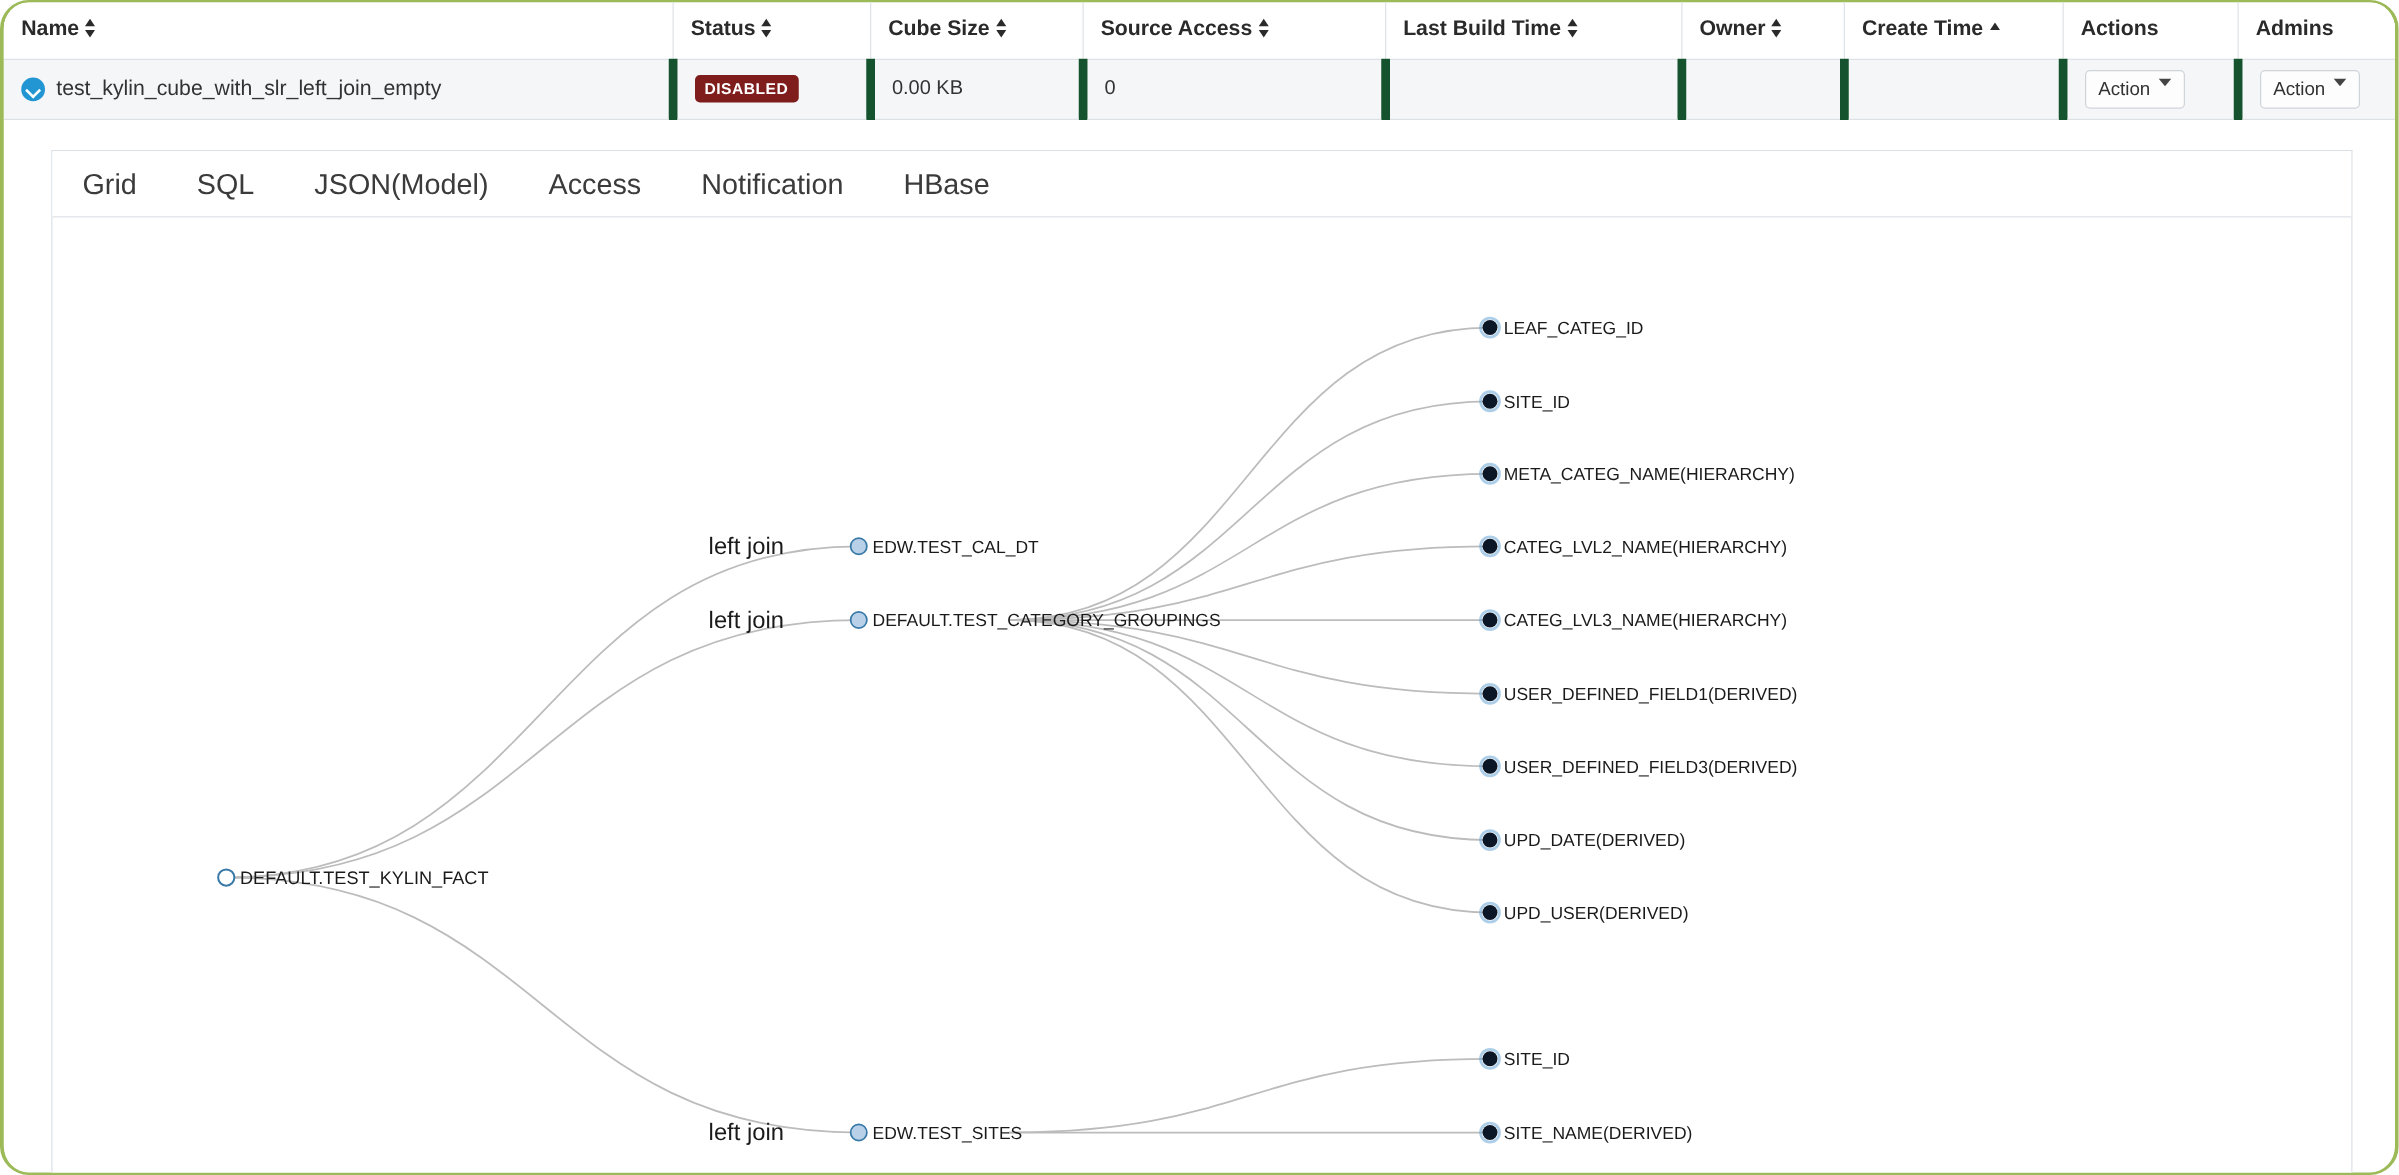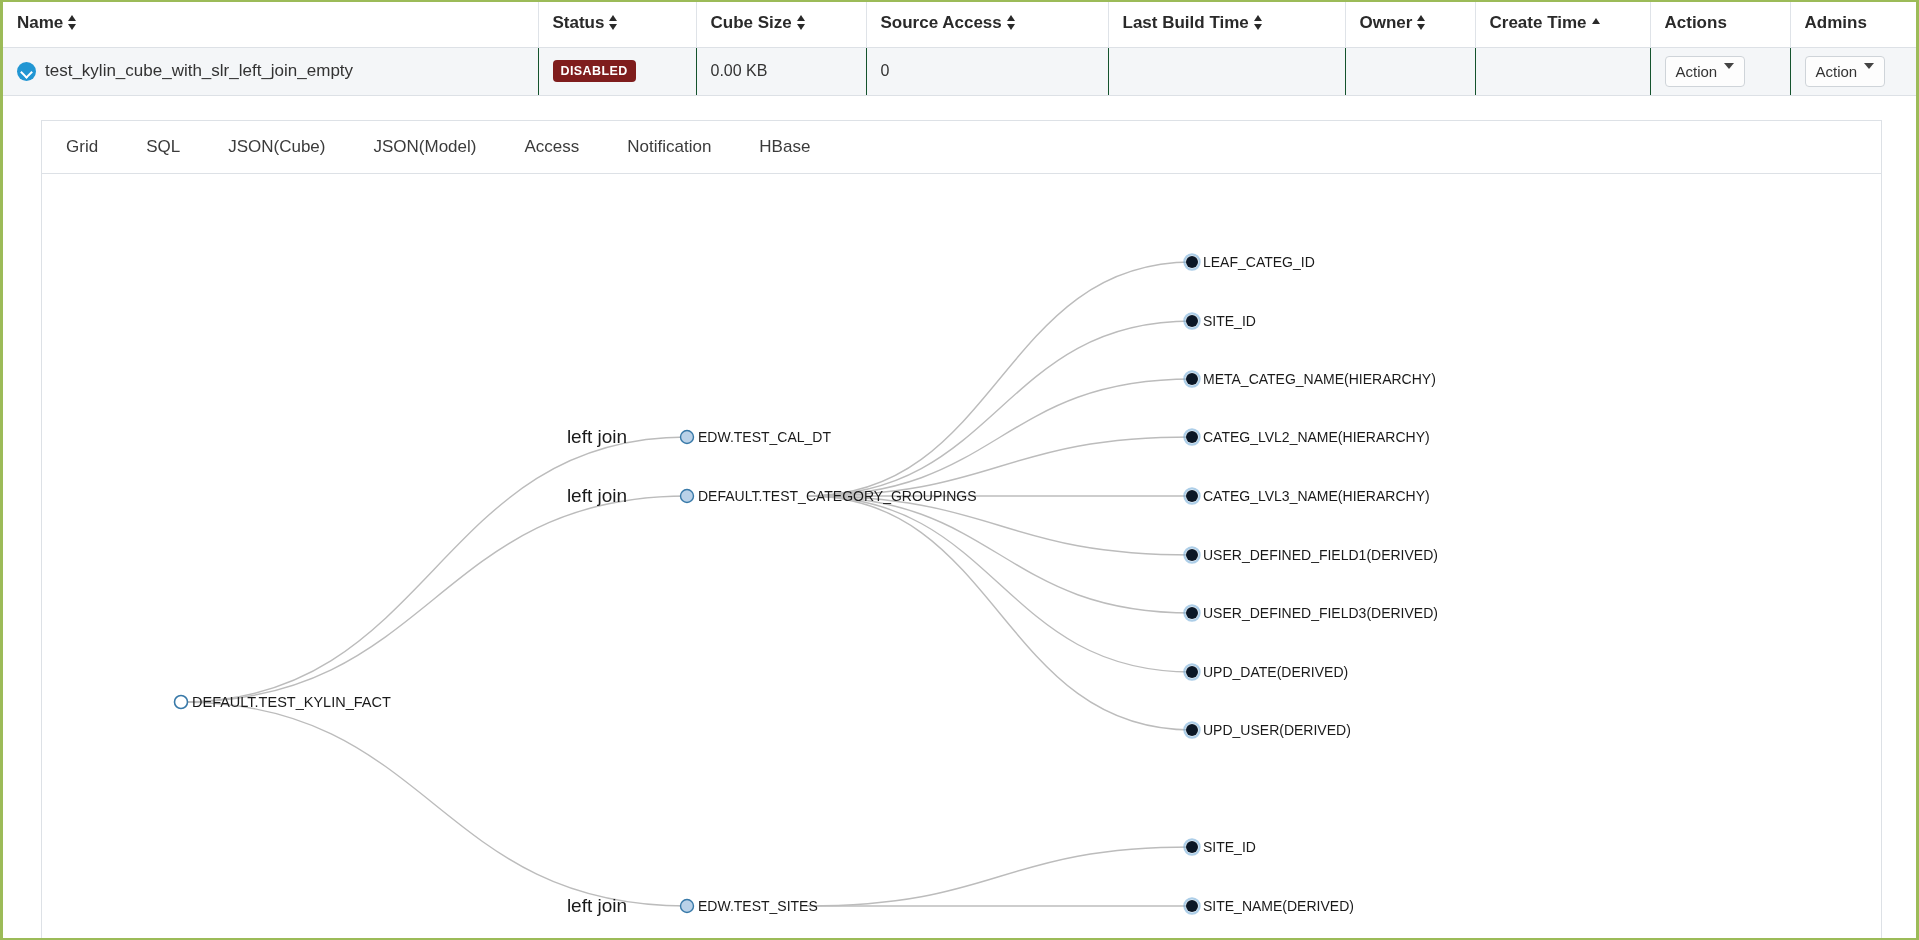--- a/index.html
+++ b/index.html
@@ -13,20 +13,21 @@
   #page {
     position: relative;
     width: 1919px;
     height: 940px;
     background: #fff;
     border-left: 3px solid #9cbb58;
     border-right: 3px solid #9cbb58;
     border-top: 2px solid #9cbb58;
     border-bottom: 2px solid #9cbb58;
     overflow: hidden;
+    border-radius: 23px;
   }
 
   
   table.cube-table {
     width: 1913px;
     border-collapse: collapse;
     table-layout: fixed;
     background: #fff;
   }
   table.cube-table th {
@@ -40,21 +41,21 @@
     background: #ffffff;
     white-space: nowrap;
     vertical-align: middle;
     height: 45px;
   }
   table.cube-table th:last-child { border-right: none; }
   table.cube-table td {
     font-size: 16px;
     color: #333;
     padding: 8px 14px;
-    border-right: 1px solid #14532d;
+    border-right: 7px solid #14532d;
     border-bottom: 1px solid #dde1e6;
     background: #f4f6f8;
     height: 48px;
     vertical-align: middle;
     white-space: nowrap;
     overflow: hidden;
   }
   table.cube-table td:last-child { border-right: none; }
 
   .sort-ico {
@@ -144,21 +145,21 @@
     height: 53px;
     border-bottom: 1px solid #dde1e6;
     padding-left: 0;
     background: #fff;
   }
   .tab {
     position: relative;
     padding: 0 24px;
     height: 52px;
     line-height: 52px;
-    font-size: 17px;
+    font-size: 23px;
     color: #3b3b3b;
     cursor: pointer;
     white-space: nowrap;
   }
   .tab.active {
     border-left: 1px solid #dde1e6;
     border-right: 1px solid #dde1e6;
     border-top: 3px solid #2e8bc7;
     height: 53px;
     line-height: 52px;
@@ -246,21 +247,20 @@
           </span>
         </td>
       </tr>
     </tbody>
   </table>
 
   <div id="detail-panel">
     <div class="tabs-bar">
       <div class="tab"><span>Grid</span></div>
       <div class="tab"><span>SQL</span></div>
-      <div class="tab"><span>JSON(Cube)</span></div>
       <div class="tab"><span>JSON(Model)</span></div>
       <div class="tab"><span>Access</span></div>
       <div class="tab"><span>Notification</span></div>
       <div class="tab"><span>HBase</span></div>
     </div>
     <div class="viz-area">
       <svg id="viz-svg" width="1839" height="766" viewBox="0 0 1839 766">
           <g>
             <path class="link" d="M139,528C392,528 392,263 645,263" stroke="#bcbcbc"></path>
             <path class="link" d="M139,528C392,528 392,322 645,322" stroke="#bcbcbc"></path>

